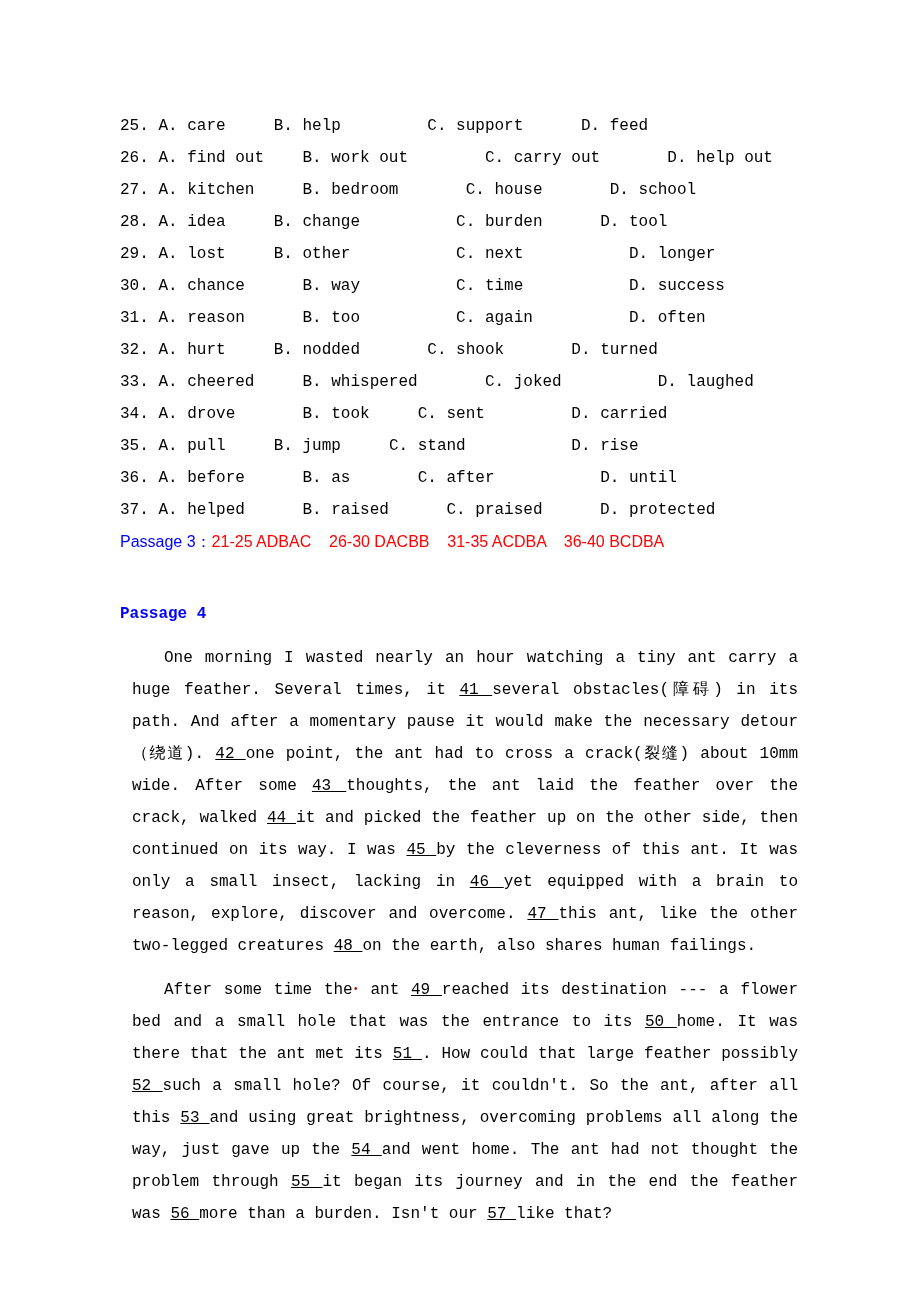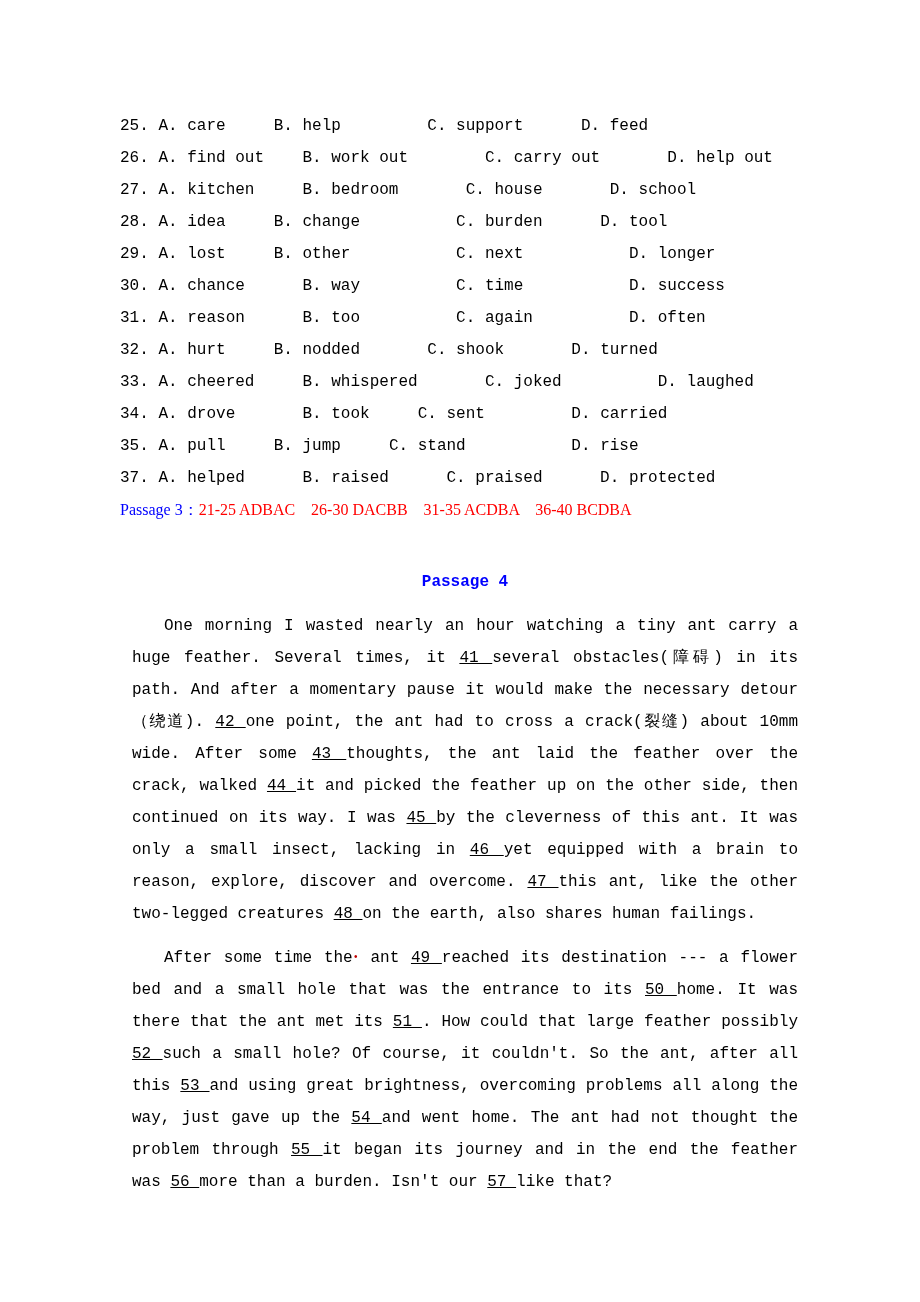--- a/index.html
+++ b/index.html
@@ -17,26 +17,26 @@
     padding: 110px 110px 60px 120px;
     box-sizing: border-box;
   }
   .option-row {
     white-space: pre;
     font-family: "Courier New", "SimSun", monospace;
     letter-spacing: 0px;
   }
   .answer-key {
     color: #ff0000;
-    font-family: Liberation Serif, serif;
+    font-family: Liberation Sans, sans-serif;
     white-space: pre;
   }
   .passage-title {
     color: #0000ff;
-    text-align: center;
+    text-align: left;
     font-weight: bold;
     margin-top: 40px;
     margin-bottom: 10px;
   }
   .blue-label {
     color: #0000ff;
   }
   .red-text {
     color: #ff0000;
   }
@@ -65,20 +65,21 @@
     <div class="option-row"><span>26.</span> <span>A. find out</span>    <span>B. work out</span>        <span>C. carry out</span>       <span>D. help out</span></div>
     <div class="option-row"><span>27.</span> <span>A. kitchen</span>     <span>B. bedroom</span>       <span>C. house</span>       <span>D. school</span></div>
     <div class="option-row"><span>28.</span> <span>A. idea</span>     <span>B. change</span>          <span>C. burden</span>      <span>D. tool</span></div>
     <div class="option-row"><span>29.</span> <span>A. lost</span>     <span>B. other</span>           <span>C. next</span>           <span>D. longer</span></div>
     <div class="option-row"><span>30.</span> <span>A. chance</span>      <span>B. way</span>          <span>C. time</span>           <span>D. success</span></div>
     <div class="option-row"><span>31.</span> <span>A. reason</span>      <span>B. too</span>          <span>C. again</span>          <span>D. often</span></div>
     <div class="option-row"><span>32.</span> <span>A. hurt</span>     <span>B. nodded</span>       <span>C. shook</span>       <span>D. turned</span></div>
     <div class="option-row"><span>33.</span> <span>A. cheered</span>     <span>B. whispered</span>       <span>C. joked</span>          <span>D. laughed</span></div>
     <div class="option-row"><span>34.</span> <span>A. drove</span>       <span>B. took</span>     <span>C. sent</span>         <span>D. carried</span></div>
     <div class="option-row"><span>35.</span> <span>A. pull</span>     <span>B. jump</span>     <span>C. stand</span>           <span>D. rise</span></div>
+    <div class="option-row"><span>36.</span> <span>A. before</span>      <span>B. as</span>       <span>C. after</span>           <span>D. until</span></div>
     <div class="option-row"><span>37.</span> <span>A. helped</span>      <span>B. raised</span>      <span>C. praised</span>      <span>D. protected</span></div>
   </div>
 
   <div class="answer-key"><span class="blue-label">Passage 3：</span><span class="red-text">21-25 ADBAC</span>    <span class="red-text">26-30 DACBB</span>    <span class="red-text">31-35 ACDBA</span>    <span class="red-text">36-40 BCDBA</span></div>
 
   <div class="passage-title">Passage 4</div>
 
   <p class="body">
     <span>One morning I wasted nearly an hour watching a tiny ant carry a huge feather. Several times, it </span><span class="blank"> 41 </span><span> several obstacles(障碍) in its path. And after a momentary pause it would make the necessary detour （绕道). </span><span class="blank"> 42 </span><span> one point, the ant had to cross a crack(裂缝) about 10mm wide. After some </span><span class="blank"> 43 </span><span> thoughts, the ant laid the feather over the crack, walked </span><span class="blank"> 44 </span><span> it and picked the feather up on the other side, then continued on its way. I was </span><span class="blank"> 45 </span><span> by the cleverness of this ant. It was only a small insect, lacking in </span><span class="blank"> 46 </span><span> yet equipped with a brain to reason, explore, discover and overcome. </span><span class="blank"> 47  </span><span> this ant, like the other two-legged creatures </span><span class="blank"> 48  </span><span>on the earth, also shares human failings.</span>
   </p>

